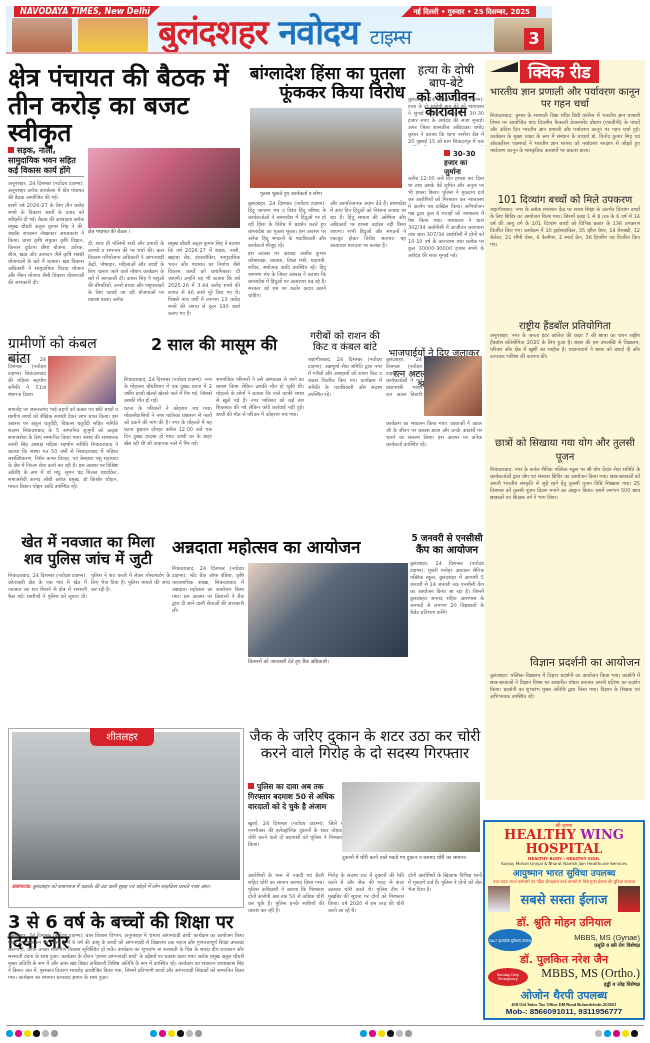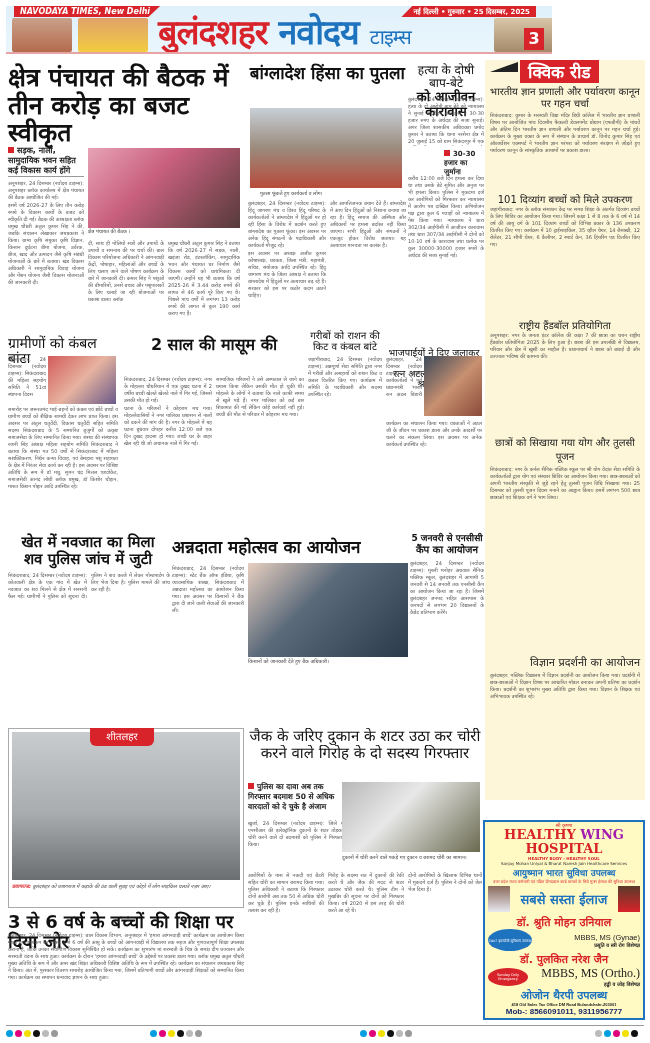--- a/index.html
+++ b/index.html
@@ -57,20 +57,21 @@
     <p>अनूपशहर, 24 दिसम्बर (नवोदय टाइम्स): अनूपशहर ब्लॉक कार्यालय में क्षेत्र पंचायत की बैठक आयोजित की गई।</p>
     <p>इसमें वर्ष 2026-27 के लिए तीन करोड़ रुपये के विकास कार्यों के बजट को स्वीकृति दी गई। बैठक की अध्यक्षता ब्लॉक प्रमुख चौधरी अतुल कुमार सिंह ने की, जबकि संचालन लेखाकार जयप्रकाश ने किया। ग्राम्य कृषि संयुक्त कृषि विज्ञान, किसान दुर्घटना बीमा योजना, उर्वरक, बीज, खाद और उत्पादन जैसे कृषि संबंधी योजनाओं के बारे में बताया। खंड विकास अधिकारी ने सामुदायिक विवाह योजना और पेंशन योजना जैसी विकास योजनाओं की जानकारी दी।</p>
   </div>
 <div class="abs photo" style="left:88px;top:148px;width:152px;height:80px;background:linear-gradient(135deg,#e7a3b7,#c9607e 40%,#553a3a)"></div>
 <div class="abs cap" style="left:88px;top:228px">क्षेत्र पंचायत की बैठक ।</div>
 <div class="abs col-text" style="left:88px;top:240px;width:76px;height:88px">दी, साथ ही पोलियो सत्रों और उपायों के उपायों व समन्वय की पर चर्चा की। बाल विकास परियोजना अधिकारी ने आंगनवाड़ी केंद्रों, पोषाहार, महिलाओं और बच्चों के लिए चलाए जाने वाले पोषण कार्यक्रम के बारे में जानकारी दी। कमल सिंह ने पशुओं की बीमारियों, उनसे बचाव और पशुपालकों के लिए चलाई जा रही योजनाओं पर प्रकाश डाला। ब्लॉक</div>
 <div class="abs col-text" style="left:168px;top:240px;width:72px;height:88px">प्रमुख चौधरी अतुल कुमार सिंह ने बताया कि वर्ष 2026-27 में सड़क, नाली, खड़ंजा रोड, इंटरलॉकिंग, सामुदायिक भवन और पंचायत घर निर्माण जैसे विकास कार्यों को प्राथमिकता दी जाएगी। उन्होंने यह भी बताया कि वर्ष 2025-26 में 3.44 करोड़ रुपये की लागत से 46 कार्य पूरे किए गए थे। पिछले पांच वर्षों में लगभग 13 करोड़ रुपये की लागत से कुल 190 कार्य कराए गए हैं।</div>
 
 <div class="abs" style="left:245px;top:64px;width:160px;text-align:right">
   <div class="hl" style="font-size:17px">बांग्लादेश हिंसा का पुतला</div>
+  <div class="hl" style="font-size:17px">फूंककर किया विरोध</div>
 </div>
 <div class="abs photo" style="left:250px;top:108px;width:152px;height:80px;background:linear-gradient(180deg,#c7cfd6,#9b8b7c 50%,#b84a3a)"></div>
 <div class="abs cap" style="left:260px;top:190px">पुतला फूंकते हुए कार्यकर्ता व लोग।</div>
 <div class="abs col-text" style="left:248px;top:200px;width:78px;height:128px">
     <p>बुलंदशहर, 24 दिसम्बर (नवोदय टाइम्स): हिंदू जागरण मंच व विश्व हिंदू परिषद के कार्यकर्ताओं ने बांग्लादेश में हिंदुओं पर हो रही हिंसा के विरोध में प्रदर्शन करते हुए बांग्लादेश का पुतला फूंका। इस अवसर पर अनेक हिंदू संगठनों के पदाधिकारी और कार्यकर्ता मौजूद रहे।</p>
     <p>इस अवसर पर अध्यक्ष अजीत कुमार कोषाध्यक्ष, प्रवक्ता, जिला मंत्री, महामंत्री, सचिव, संयोजक आदि उपस्थित रहे। हिंदू जागरण मंच के जिला अध्यक्ष ने बताया कि बांग्लादेश में हिंदुओं पर अत्याचार बढ़ रहे हैं। सरकार को इस पर कठोर कदम उठाने चाहिए।</p>
   </div>
 <div class="abs col-text" style="left:330px;top:200px;width:76px;height:128px">और आपत्तिजनक बयान देते हैं। बांग्लादेश में आए दिन हिंदुओं को निशाना बनाया जा रहा है। हिंदू समाज की अस्मिता और अधिकारों पर हमला बर्दाश्त नहीं किया जाएगा। सभी हिंदुओं और संगठनों ने एकजुट होकर विरोध जताया। यह अत्याचार मानवता पर कलंक है।</div>
 
 <div class="abs" style="left:408px;top:64px;width:76px;text-align:center">

